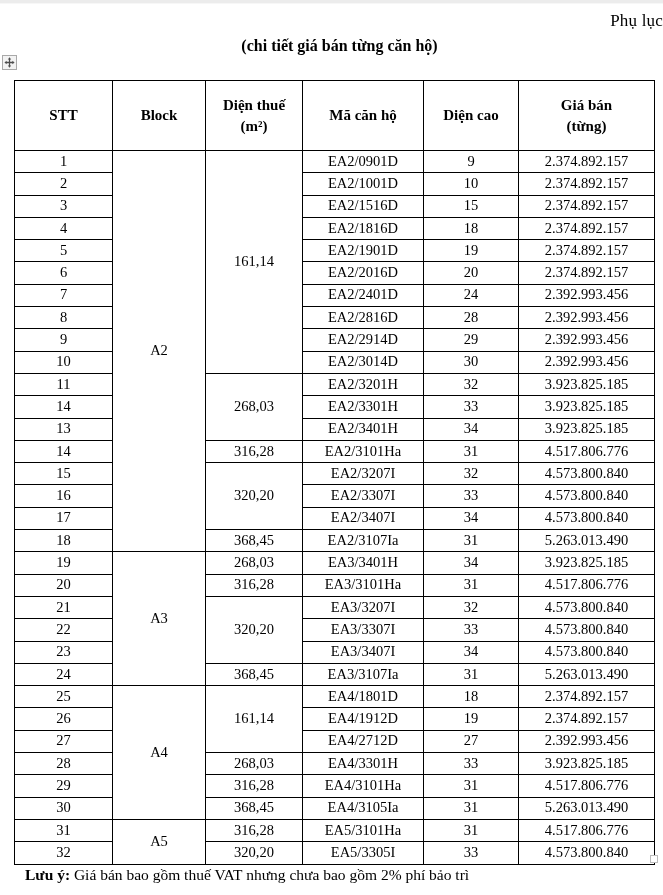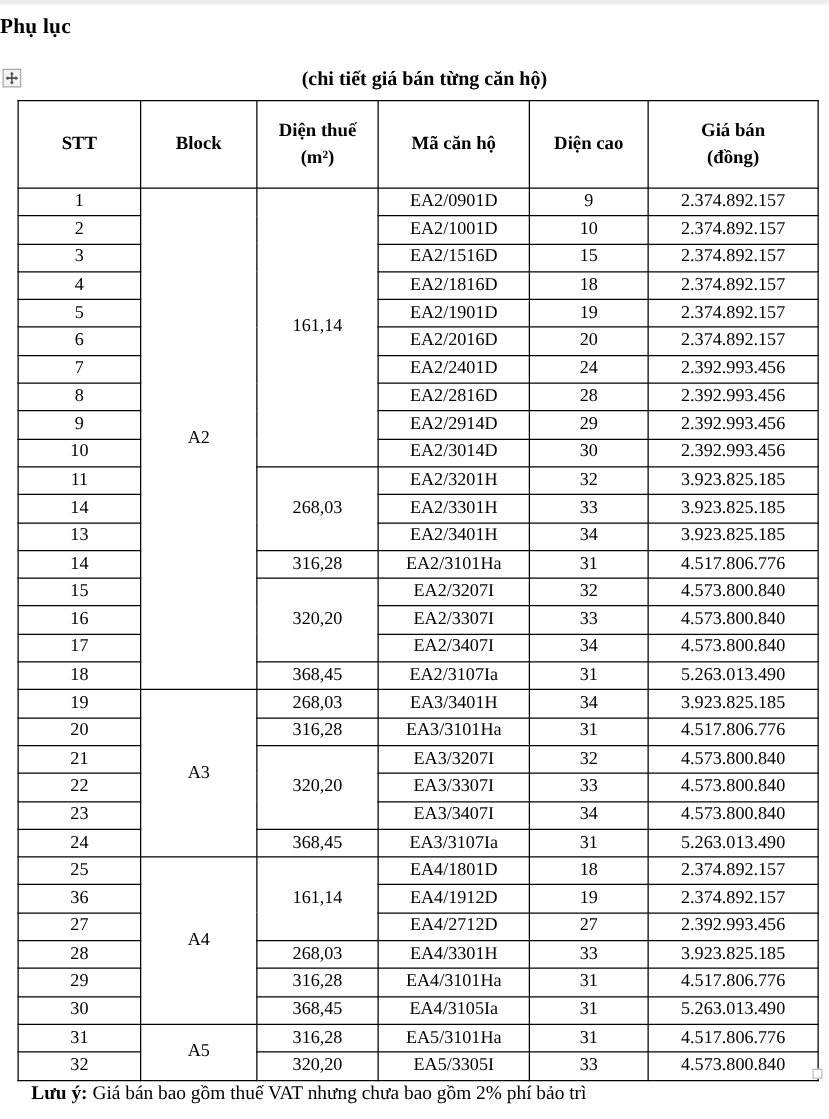--- a/index.html
+++ b/index.html
@@ -11,31 +11,31 @@
     font-family: "Liberation Serif", serif;
     position: relative;
     overflow: hidden;
   }
   .top-strip {
     width: 663px; height: 4px;
     background: #ececec;
     border-bottom: 1px solid #f7f7f7;
   }
   .title {
-    text-align: left;
-    font-weight: bold;
+    text-align: right;
+    font-weight: normal;
     font-size: 17px;
     margin-top: 7px;
     letter-spacing: 0.2px;
   }
   .subtitle {
     text-align: center;
     font-weight: bold;
     font-size: 16px;
-    margin-top: 24px;
+    margin-top: 6px;
     padding-left: 16px;
   }
   .move-handle {
     position: absolute;
     left: 2px; top: 55px;
     width: 15px; height: 15px;
     border: 1px solid #a9a9a9;
     background: #f3f3f3;
     display: flex; align-items: center; justify-content: center;
     cursor: move;
@@ -112,21 +112,21 @@
     </colgroup>
   <thead>
     <tr>
         <th>STT</th>
         <th>Block</th>
         <th>Diện thuế
 (m²)</th>
         <th>Mã căn hộ</th>
         <th>Diện cao</th>
         <th>Giá bán
-(đồng)</th>
+(từng)</th>
       </tr>
   </thead>
   <tbody>
       <tr>
         <td>1</td>
         <td rowspan="18">A2</td>
         <td rowspan="10">161,14</td>
         <td>EA2/0901D</td>
         <td>9</td>
         <td>2.374.892.157</td>
@@ -280,21 +280,21 @@
       </tr>
       <tr>
         <td>25</td>
         <td rowspan="6">A4</td>
         <td rowspan="3">161,14</td>
         <td>EA4/1801D</td>
         <td>18</td>
         <td>2.374.892.157</td>
       </tr>
       <tr>
-        <td>36</td>
+        <td>26</td>
         <td>EA4/1912D</td>
         <td>19</td>
         <td>2.374.892.157</td>
       </tr>
       <tr>
         <td>27</td>
         <td>EA4/2712D</td>
         <td>27</td>
         <td>2.392.993.456</td>
       </tr>

